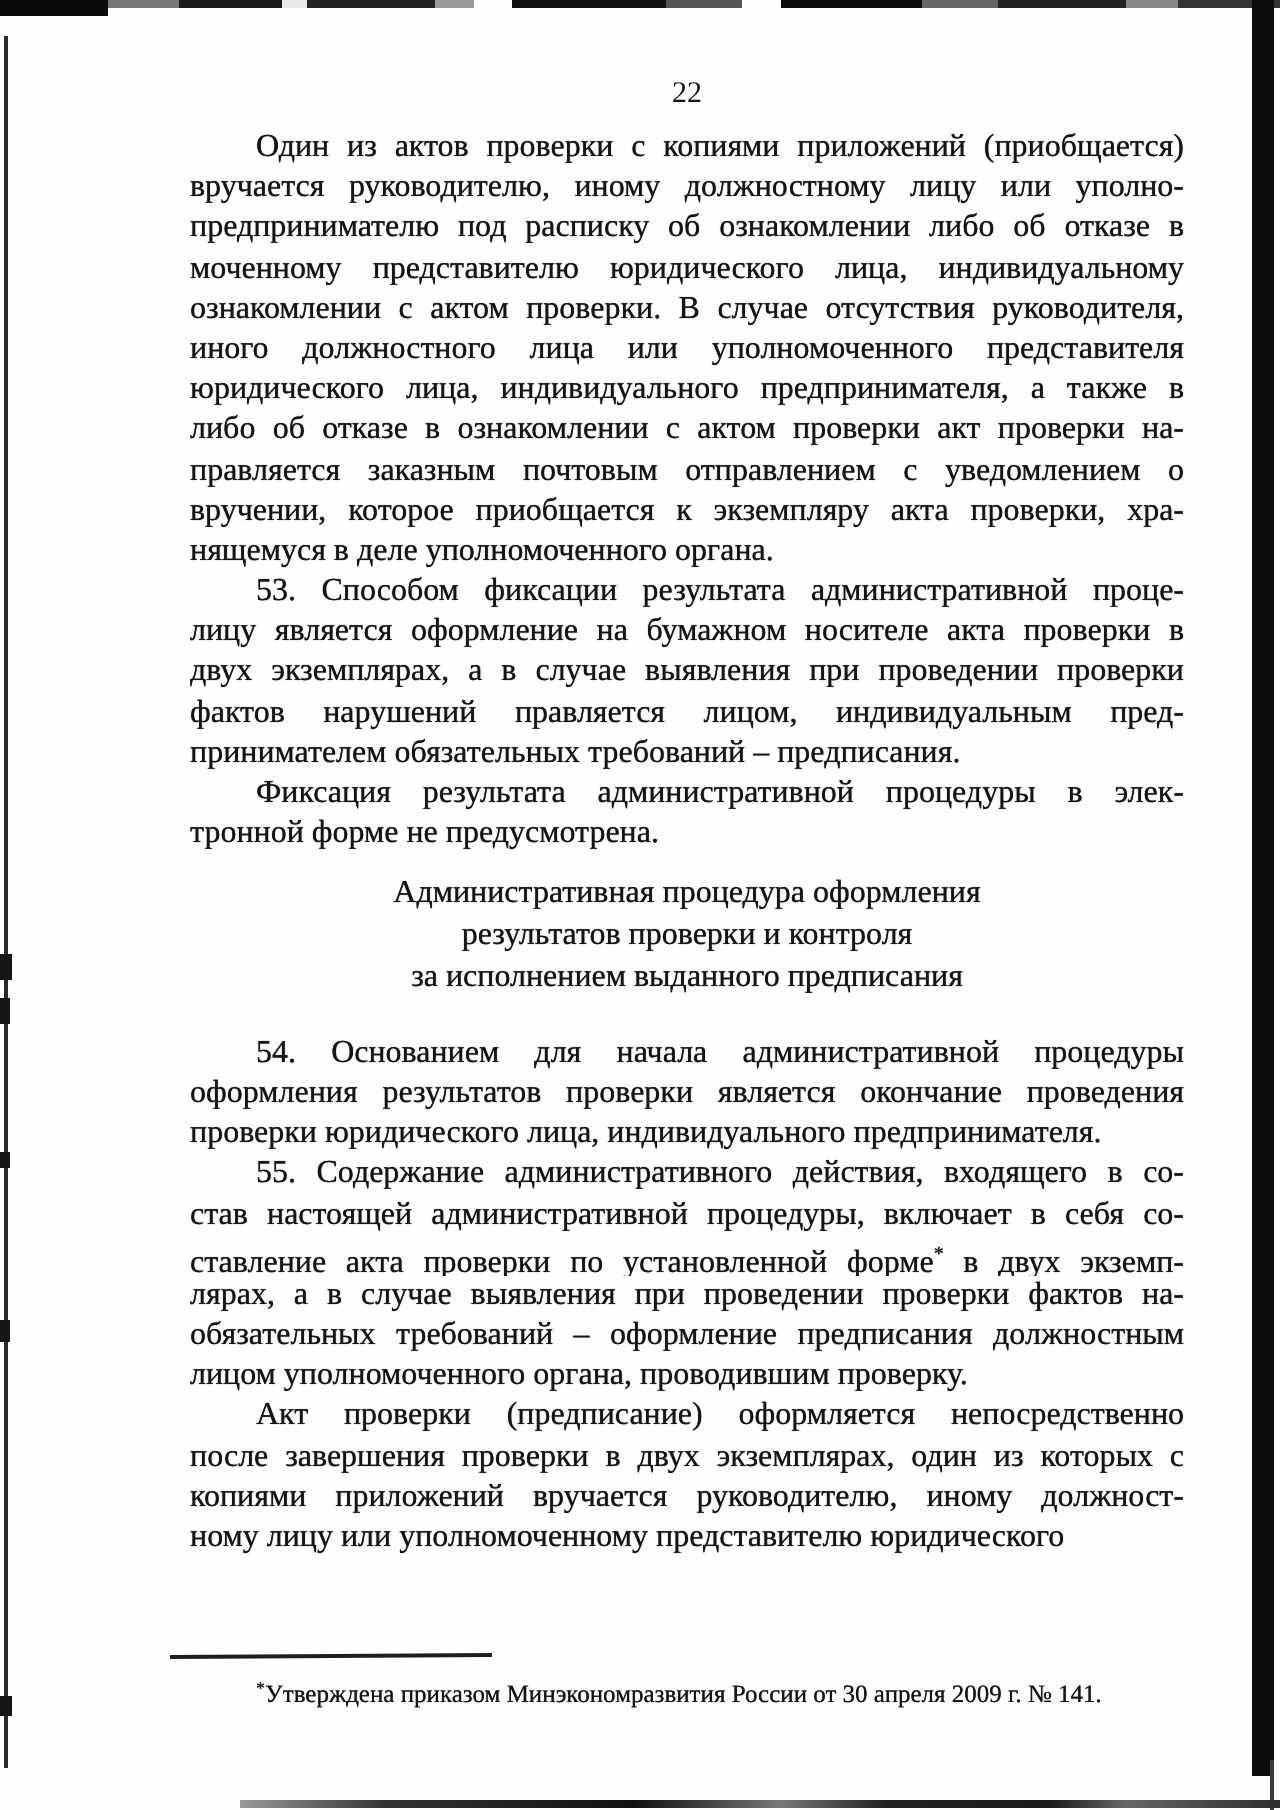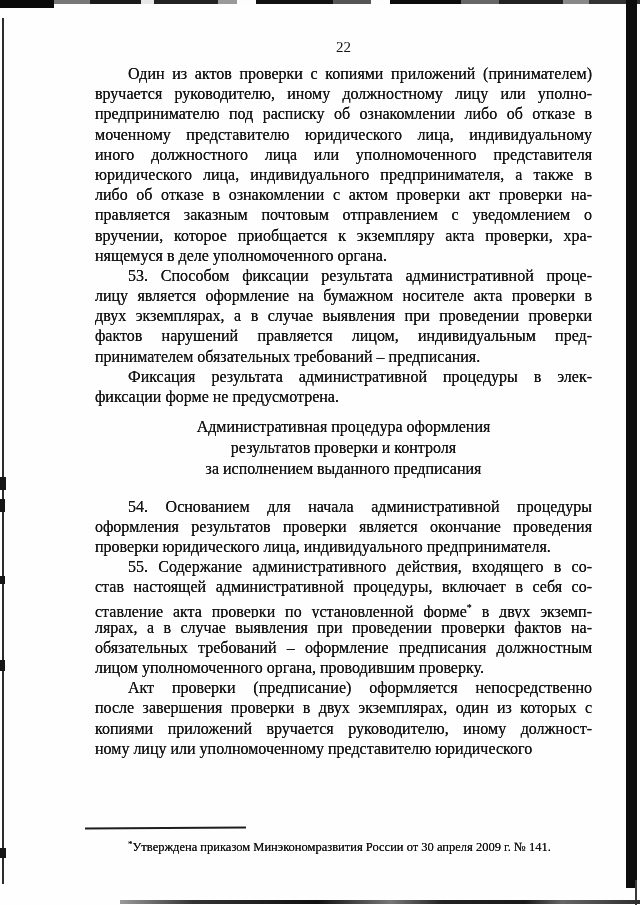--- a/index.html
+++ b/index.html
@@ -74,41 +74,42 @@
   <div class="blob blob-4"></div>
   <div class="blob blob-5"></div>
   <div class="edge-right"></div>
   <div class="edge-right-tail"></div>
   <div class="edge-bottom"></div>
 
   <div class="textcol">
     <div class="page-number">22</div>
     <div id="doc-body">
         <div class="block body">
-          <div class="line first">Один из актов проверки с копиями приложений (принимателем)</div>
+          <div class="line first">Один из актов проверки с копиями приложений (приобщается)</div>
           <div class="line">вручается руководителю, иному должностному лицу или уполно-</div>
           <div class="line">предпринимателю под расписку об ознакомлении либо об отказе в</div>
           <div class="line">моченному представителю юридического лица, индивидуальному</div>
+          <div class="line">ознакомлении с актом проверки. В случае отсутствия руководителя,</div>
           <div class="line">иного должностного лица или уполномоченного представителя</div>
           <div class="line">юридического лица, индивидуального предпринимателя, а также в</div>
           <div class="line">либо об отказе в ознакомлении с актом проверки акт проверки на-</div>
           <div class="line">правляется заказным почтовым отправлением с уведомлением о</div>
           <div class="line">вручении, которое приобщается к экземпляру акта проверки, хра-</div>
           <div class="line last">нящемуся в деле уполномоченного органа.</div>
         </div>
         <div class="block body">
           <div class="line first">53. Способом фиксации результата административной проце-</div>
           <div class="line">лицу является оформление на бумажном носителе акта проверки в</div>
           <div class="line">двух экземплярах, а в случае выявления при проведении проверки</div>
           <div class="line">фактов нарушений правляется лицом, индивидуальным пред-</div>
           <div class="line last">принимателем обязательных требований – предписания.</div>
         </div>
         <div class="block body">
           <div class="line first">Фиксация результата административной процедуры в элек-</div>
-          <div class="line last">фиксации форме не предусмотрена.</div>
+          <div class="line last">тронной форме не предусмотрена.</div>
         </div>
         <div class="block heading">
           <div class="line">Административная процедура оформления</div>
           <div class="line">результатов проверки и контроля</div>
           <div class="line">за исполнением выданного предписания</div>
         </div>
         <div class="block body">
           <div class="line first">54. Основанием для начала административной процедуры</div>
           <div class="line">оформления результатов проверки является окончание проведения</div>
           <div class="line last">проверки юридического лица, индивидуального предпринимателя.</div>

